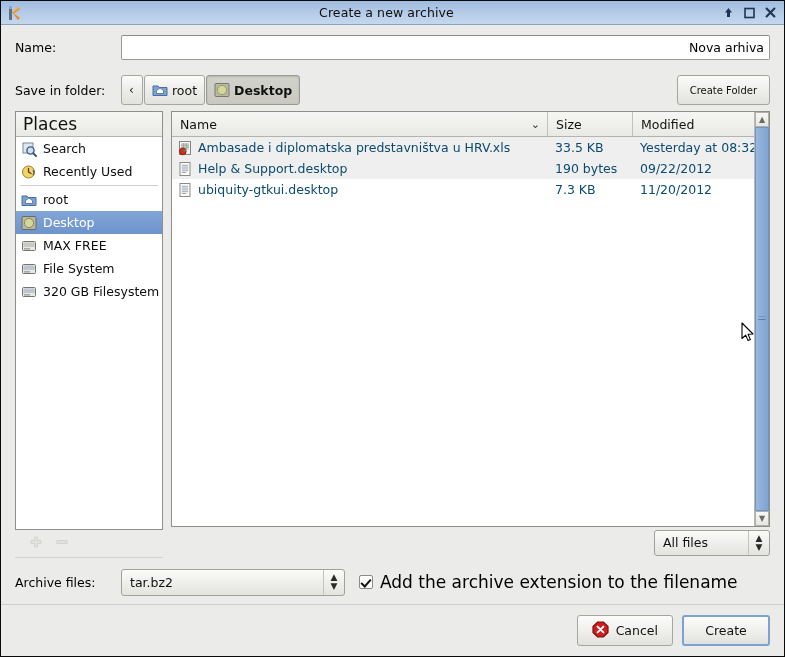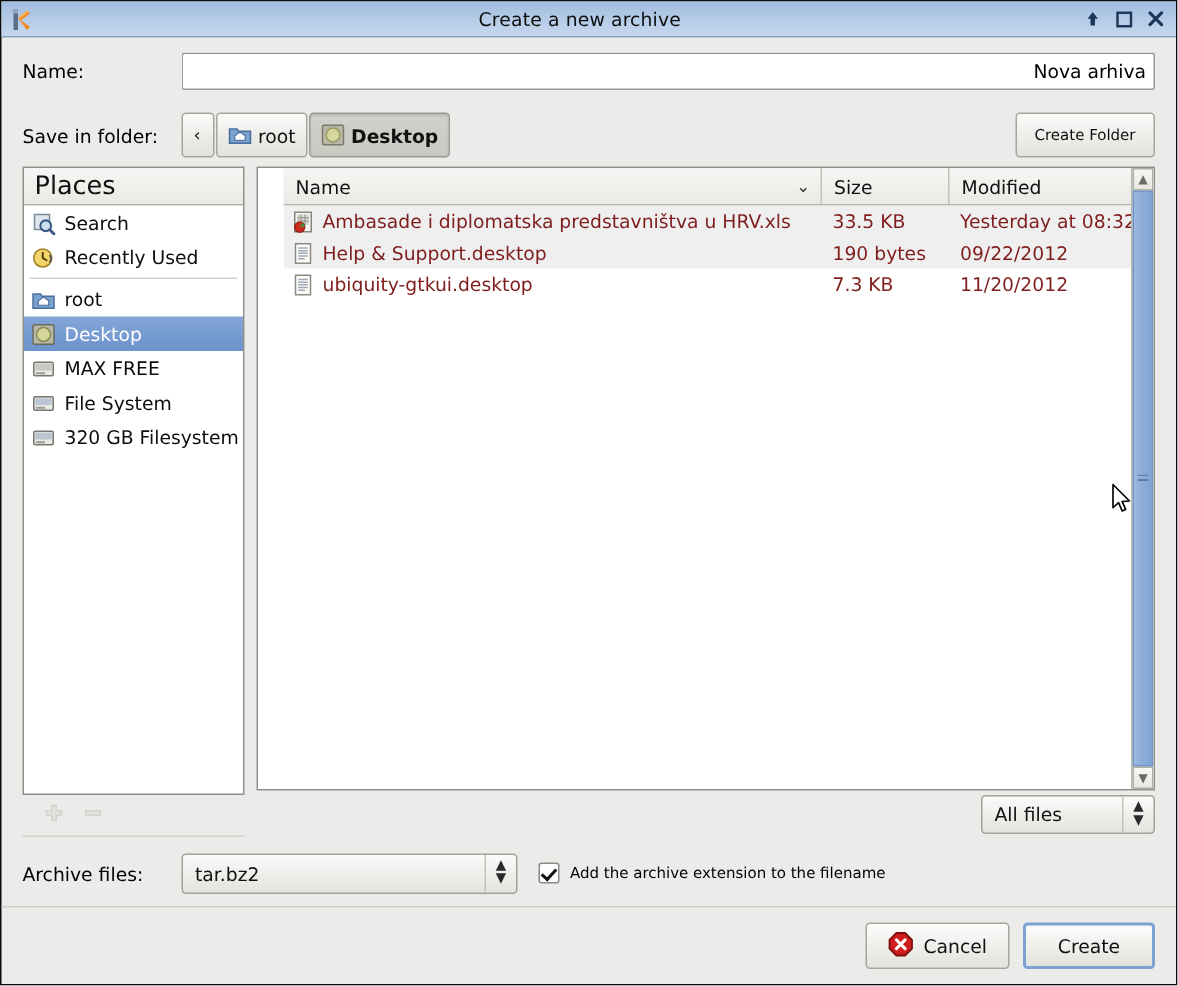--- a/index.html
+++ b/index.html
@@ -243,21 +243,20 @@
     box-sizing: border-box;
     display: flex;
     min-height: 0;
     overflow: hidden;
   }
   .files-main {
     flex: 1 1 auto;
     display: flex;
     flex-direction: column;
     min-width: 0;
-    margin-left: 17px;
   }
   .files-header {
     height: 25px;
     flex: 0 0 25px;
     display: flex;
     background: linear-gradient(to bottom, #f6f6f4 0%, #e9e9e5 100%);
     border-bottom: 1px solid #b4b4ae;
     box-sizing: border-box;
     font-size: 12.5px;
   }
@@ -280,21 +279,21 @@
     font-size: 11px;
     color: #333;
     line-height: 1;
   }
   .files-rows { flex: 1 1 auto; overflow: hidden; }
   .file-row {
     height: 21px;
     display: flex;
     align-items: center;
     font-size: 12.5px;
-    color: #7f1d1d;
+    color: #0c4a6e;
     cursor: default;
     box-sizing: border-box;
   }
   .file-row.alt { background: #efefef; }
   .fr-name {
     flex: 1 1 auto;
     min-width: 0;
     display: flex;
     align-items: center;
     gap: 5px;
@@ -389,21 +388,21 @@
     align-items: center;
     gap: 0;
   }
   .archive-label { width: 106px; flex: 0 0 106px; font-size: 12.5px; }
   .archive-combo { width: 224px; flex: 0 0 224px; height: 27px; }
   .ext-check {
     display: flex;
     align-items: center;
     gap: 7px;
     margin-left: 14px;
-    font-size: 10px;
+    font-size: 17px;
     cursor: default;
   }
   .checkbox {
     width: 14px; height: 14px;
     flex: 0 0 14px;
     background: #fdfdfd;
     border: 1px solid #8b8b85;
     border-radius: 2px;
     position: relative;
     box-sizing: border-box;

